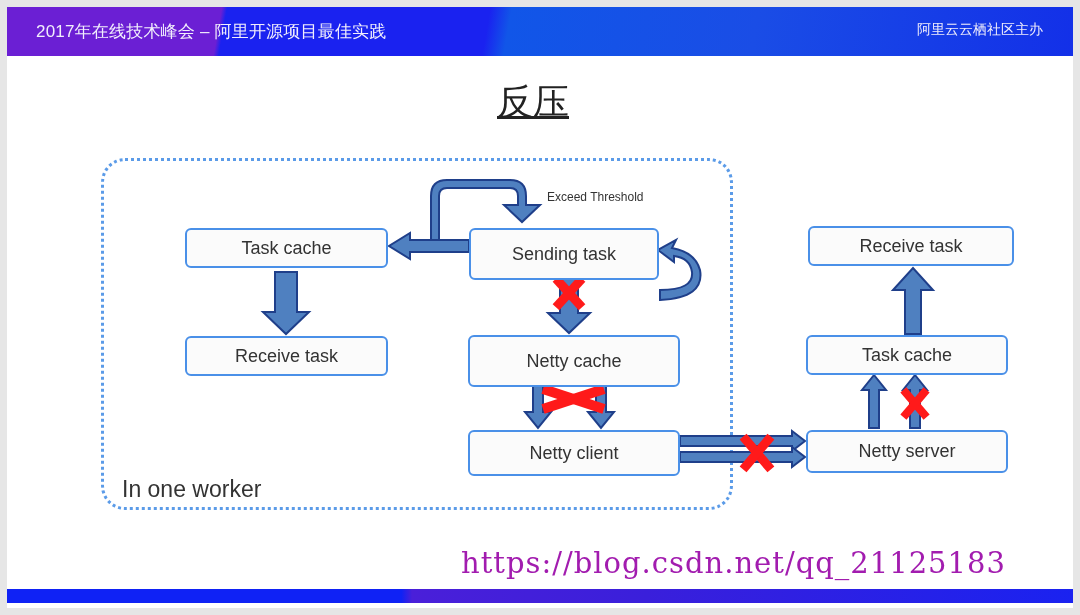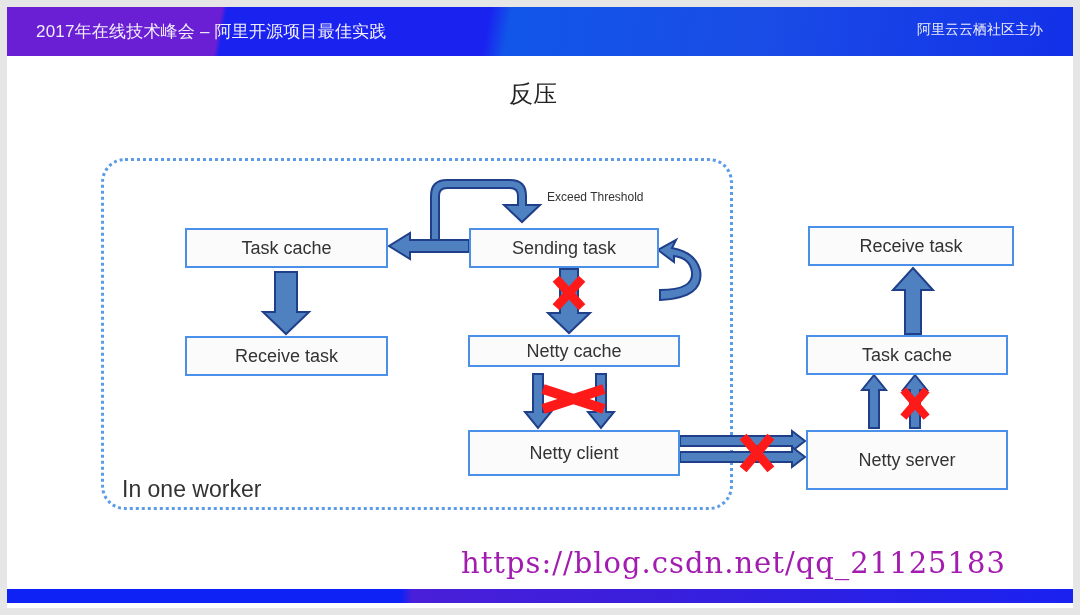--- a/index.html
+++ b/index.html
@@ -4,24 +4,24 @@
 <style>
   html, body { margin:0; padding:0; }
   body { width:1080px; height:615px; background:#e6e6e6; position:relative; overflow:hidden; font-family:"Liberation Sans", "DejaVu Sans", sans-serif; }
   .slide { position:absolute; left:7px; top:7px; width:1066px; height:601px; background:#ffffff; overflow:hidden; }
   .header { position:absolute; left:0; top:0; width:1066px; height:49px;
     background: linear-gradient(100deg, #6b1fd4 0%, #6b1fd4 20%, #1a22f0 20.5%, #1a22f0 45%, #1156e8 47%, #1a4de6 70%, #1330e8 100%); }
   .header .t-left { position:absolute; left:29px; top:13px; color:#f1eefc; font-size:17px; letter-spacing:0.2px; white-space:nowrap; }
   .header .t-right { position:absolute; right:30px; top:14px; color:#f1eefc; font-size:14px; white-space:nowrap; }
   .footer { position:absolute; left:0; top:582px; width:1066px; height:14px;
     background: linear-gradient(90deg, #0f22f5 0%, #0f22f5 37%, #4a1fd9 38%, #3a1fdb 60%, #1a22f0 100%); }
-  .title { position:absolute; left:0; width:1066px; top:78px; text-align:center; font-size:24px; color:#222; font-family:"DejaVu Sans", sans-serif; }
+  .title { position:absolute; left:0; width:1066px; top:78px; text-align:center; font-size:36px; color:#222; font-family:"DejaVu Sans", sans-serif;text-decoration:underline; }
   .worker { position:absolute; left:101px; top:158px; width:632px; height:352px; border:3px dotted #5b9be8; border-radius:24px; box-sizing:border-box; }
   .worker-label { position:absolute; left:122px; top:476px; font-size:23px; color:#333; }
-  .box { position:absolute; box-sizing:border-box; border:2.5px solid #4a90e8; border-radius:0; background:#fbfbfb; display:flex; align-items:center; justify-content:center; font-size:18px; color:#333; }
+  .box { position:absolute; box-sizing:border-box; border:2.5px solid #4a90e8; border-radius:6px; background:#fbfbfb; display:flex; align-items:center; justify-content:center; font-size:18px; color:#333; }
   .exceed { position:absolute; left:547px; top:190px; font-size:12px; color:#333; }
   svg.arrows { position:absolute; left:0; top:0; }
   .watermark { position:absolute; left:461px; top:546px; font-family:"DejaVu Serif", serif; font-size:29px; color:#a21caf; letter-spacing:1px; white-space:nowrap; }
 </style>
 </head>
 <body>
 
 <div class="slide">
   <div class="header">
     <span class="t-left">2017年在线技术峰会 – 阿里开源项目最佳实践</span>
@@ -74,20 +74,20 @@
   <g stroke="#ff1a1a" stroke-width="8" stroke-linecap="square">
     <line x1="906" y1="393" x2="924" y2="414"></line>
       <line x1="924" y1="393" x2="906" y2="414"></line>
   </g>
 </svg>
 
 <div class="exceed">Exceed Threshold</div>
 
 <div class="box" style="left:185px;top:228px;width:203px;height:40px;">Task cache</div>
 <div class="box" style="left:185px;top:336px;width:203px;height:40px;">Receive task</div>
-<div class="box" style="left:469px;top:228px;width:190px;height:40px;">Sending task</div>
-<div class="box" style="left:468px;top:335px;width:212px;height:32px;">Netty cache</div>
+<div class="box" style="left:469px;top:228px;width:190px;height:52px;">Sending task</div>
+<div class="box" style="left:468px;top:335px;width:212px;height:52px;">Netty cache</div>
 <div class="box" style="left:468px;top:430px;width:212px;height:46px;">Netty client</div>
 <div class="box" style="left:808px;top:226px;width:206px;height:40px;">Receive task</div>
 <div class="box" style="left:806px;top:335px;width:202px;height:40px;">Task cache</div>
-<div class="box" style="left:806px;top:430px;width:202px;height:60px;">Netty server</div>
+<div class="box" style="left:806px;top:430px;width:202px;height:43px;">Netty server</div>
 
 <div class="watermark">https://blog.csdn.net/qq_21125183</div>
 
 </body></html>

